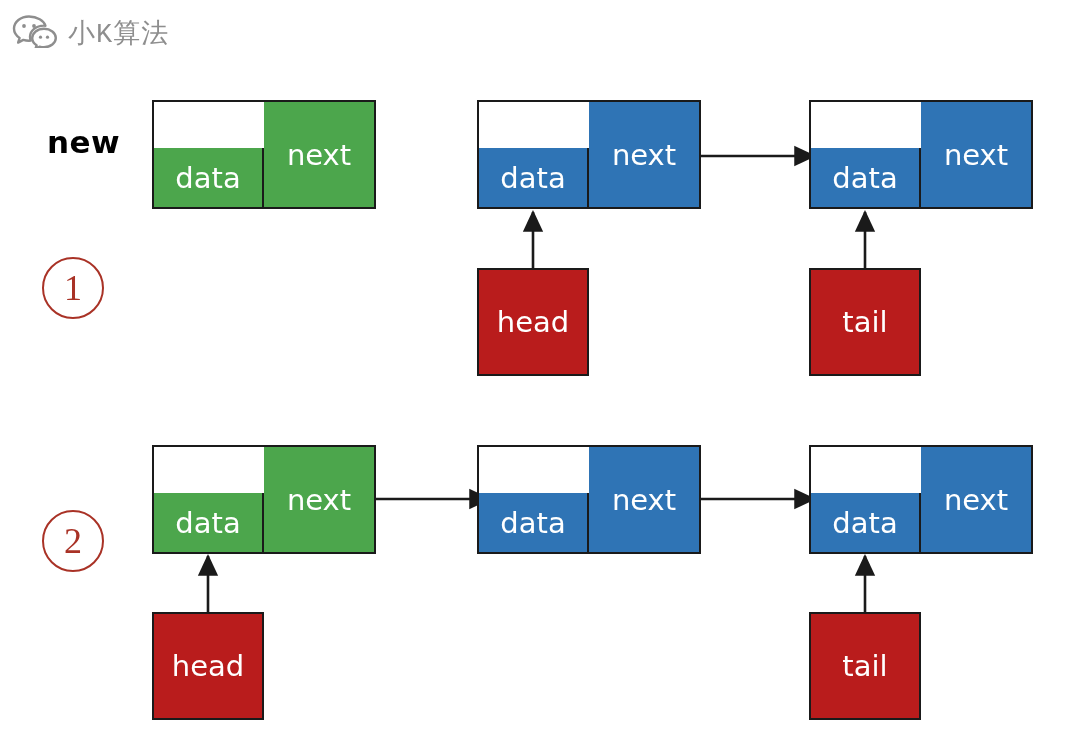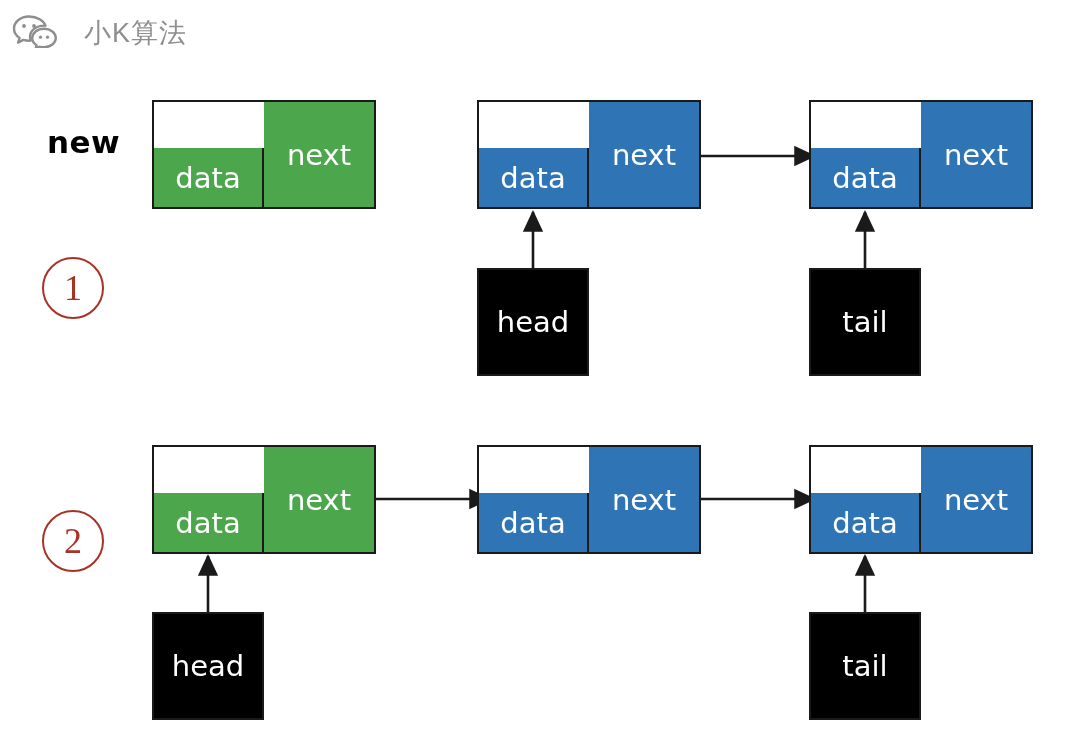--- a/index.html
+++ b/index.html
@@ -26,22 +26,21 @@
     display: flex;
     align-items: center;
     gap: 10px;
     color: #8e8e8e;
   }
   #watermark .wm-text {
     font-size: 27px;
     letter-spacing: 1px;
     color: #8e8e8e;
     white-space: nowrap;
-    font-family: Liberation Sans, sans-serif;
-    margin-left: 16px;
+    font-family: Liberation Mono, monospace;
   }
 
   
   .step-marker {
     position: absolute;
     width: 62px;
     height: 62px;
     border: 2px solid #a93226;
     border-radius: 50%;
     box-sizing: border-box;
@@ -85,21 +84,21 @@
     margin-top: 46px;
   }
   .node.green .cell { background: #4ca64c; }
   .node.blue  .cell { background: #2f74b5; }
 
   
   .ptr-box {
     position: absolute;
     box-sizing: border-box;
     border: 2px solid #1a1a1a;
-    background: #000000;
+    background: #b91c1c;
     display: flex;
     align-items: center;
     justify-content: center;
     color: #ffffff;
     font-size: 29px;
     font-family: "DejaVu Sans", "Liberation Sans", sans-serif;
   }
 
   
   #arrows {

